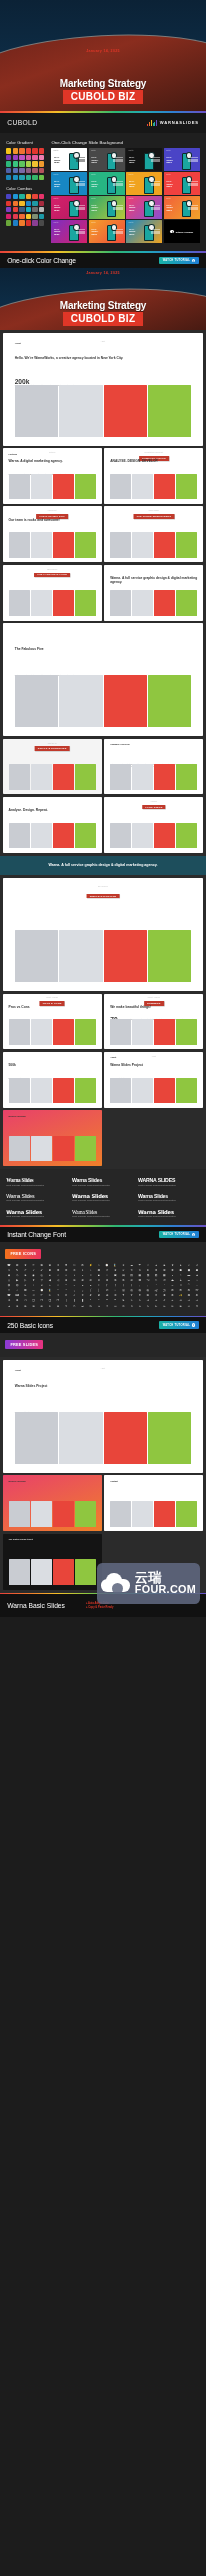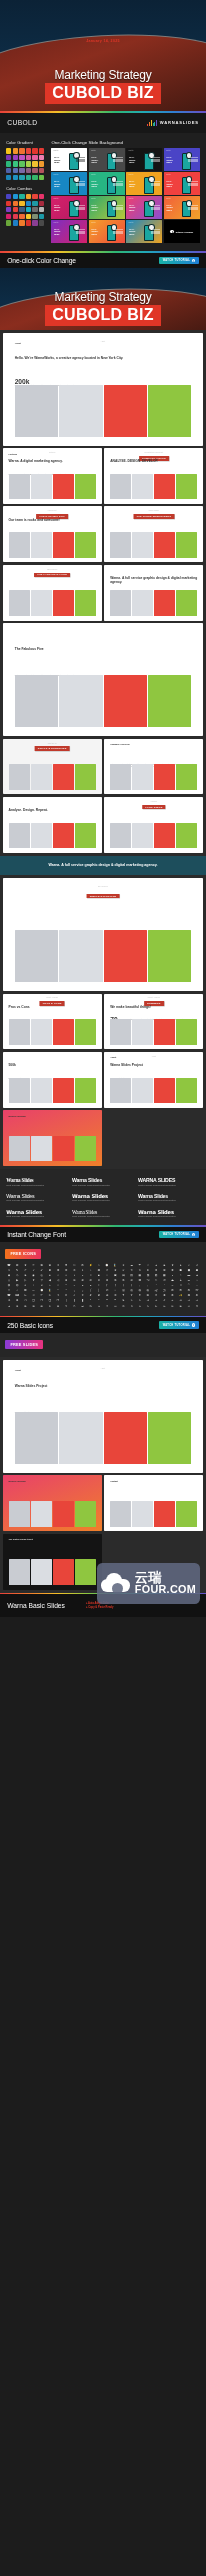--- a/index.html
+++ b/index.html
@@ -20,24 +20,24 @@
   .hero .wave-grey { bottom:0; height:82px;
     background:#7c7c7c;
     border-radius:100% 100% 0 0 / 77px 77px 0 0;
     transform:translateY(6.2px) rotate(-3deg) scaleX(1.25); }
   .hero .wave-red { bottom:0; height:81px;
     background:linear-gradient(160deg,#6e231a 0%,#8a2d1e 35%,#3b1710 100%);
     border-radius:100% 100% 0 0 / 77px 77px 0 0;
     transform:translateY(6.2px) rotate(-3deg) scaleX(1.25); }
   .hero-text { position:absolute; left:0; right:0; bottom:7.2px; text-align:center; z-index:5; }
   .hero-date { color:#e03627; font-size:3.6px; font-weight:bold; letter-spacing:0.3px; margin-bottom:1.5px; }
-  .hero-sub { color:#fff; font-size:12px; font-weight:normal; letter-spacing:-0.2px; margin-bottom:1px;
+  .hero-sub { color:#fff; font-size:10px; font-weight:bold; letter-spacing:-0.2px; margin-bottom:1px;
               text-shadow:0 0.5px 1px rgba(0,0,0,.5);margin-top:25px; }
   .hero-title-wrap { display:inline-block; background:#e03627; padding:1px 7.2px 1.5px; }
-  .hero-title { color:#fff; font-size:16px; font-weight:bold; letter-spacing:0.3px; }
+  .hero-title { color:#fff; font-size:10px; font-weight:bold; letter-spacing:0.3px; }
 
   
   .brandbar { background:#171717; height:20.6px; display:flex; align-items:center;
               justify-content:space-between; padding:0 7.2px; }
   .brand-left { color:#f0f0f0; font-size:6.7px; letter-spacing:0.4px; }
   .brand-right { display:flex; align-items:center; gap:2.6px; }
   .eqbars { display:flex; align-items:flex-end; gap:0.8px; height:5.7px; }
   .eqbars i { width:1px; display:block; }
   .brand-name { color:#f2f2f2; font-size:4.1px; letter-spacing:0.8px; font-weight:bold; }
 

